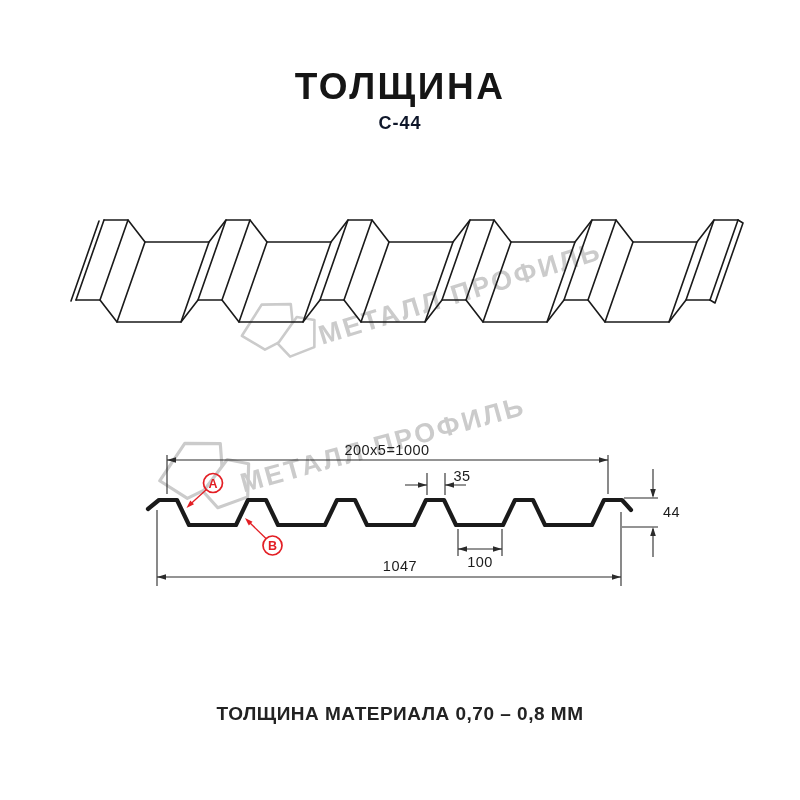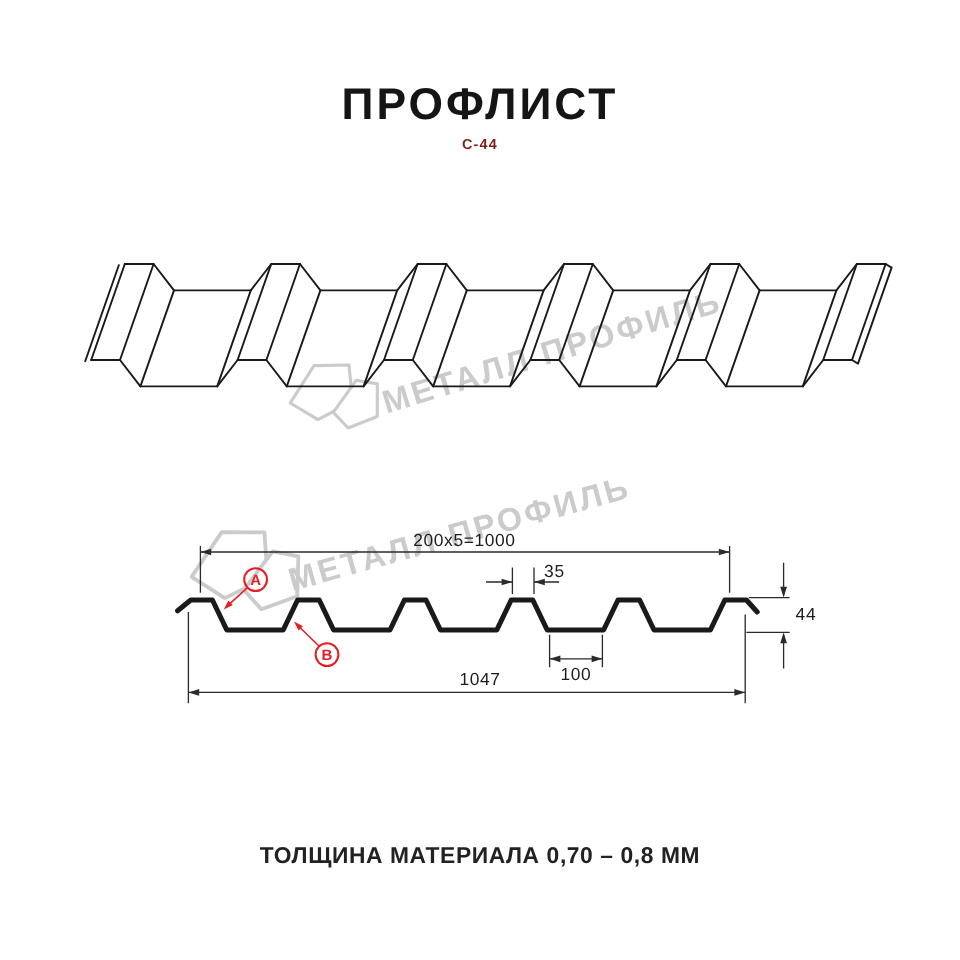--- a/index.html
+++ b/index.html
@@ -11,21 +11,21 @@
   body{
     width:800px;height:800px;position:relative;background:#ffffff;overflow:hidden;
     font-family:"Liberation Sans", sans-serif;color:var(--ink);
   }
   .page-title{
     position:absolute;top:66px;left:0;width:800px;text-align:center;
     font-size:37px;font-weight:700;letter-spacing:2.5px;color:#151515;
   }
   .page-subtitle{
     position:absolute;top:113px;left:0;width:800px;text-align:center;
-    font-size:12px;font-weight:700;letter-spacing:1px;color:#7f1d1d;
+    font-size:18px;font-weight:700;letter-spacing:1px;color:#0f172a;
   }
   .page-footer{
     position:absolute;top:703px;left:0;width:800px;text-align:center;
     font-size:19px;font-weight:700;letter-spacing:0.5px;color:#222;
   }
   svg{position:absolute;top:0;left:0;}
   .wm-text{
     font-family:"Liberation Sans", sans-serif;font-size:27px;font-weight:700;
     letter-spacing:2.5px;fill:var(--wm);
   }
@@ -40,21 +40,21 @@
   .marker-circle{fill:none;stroke:var(--red);stroke-width:1.7;}
   .marker-letter{
     font-family:"Liberation Sans", sans-serif;font-size:12.5px;font-weight:700;fill:var(--red);
   }
   .marker-line{stroke:var(--red);stroke-width:1.3;fill:none;}
   .marker-head{fill:var(--red);stroke:none;}
 </style>
 </head>
 <body>
 
-<div class="page-title">ПРОФЛИСТ</div>
+<div class="page-title">ТОЛЩИНА</div>
 <div class="page-subtitle">С-44</div>
 
 <svg width="800" height="800" viewBox="0 0 800 800">
 
   <g transform="translate(252,362) rotate(-17)">
     <g transform="translate(-4,-38)">
       <path class="wm-logo" d="M2,10 L30,-14 L58,-6 L52,24 L20,30 Z"></path>
       <path class="wm-logo" d="M34,28 L60,8 L76,16 L68,42 L42,44 Z"></path>
     </g>
     <text class="wm-text" x="72" y="4">МЕТАЛЛ ПРОФИЛЬ</text>

